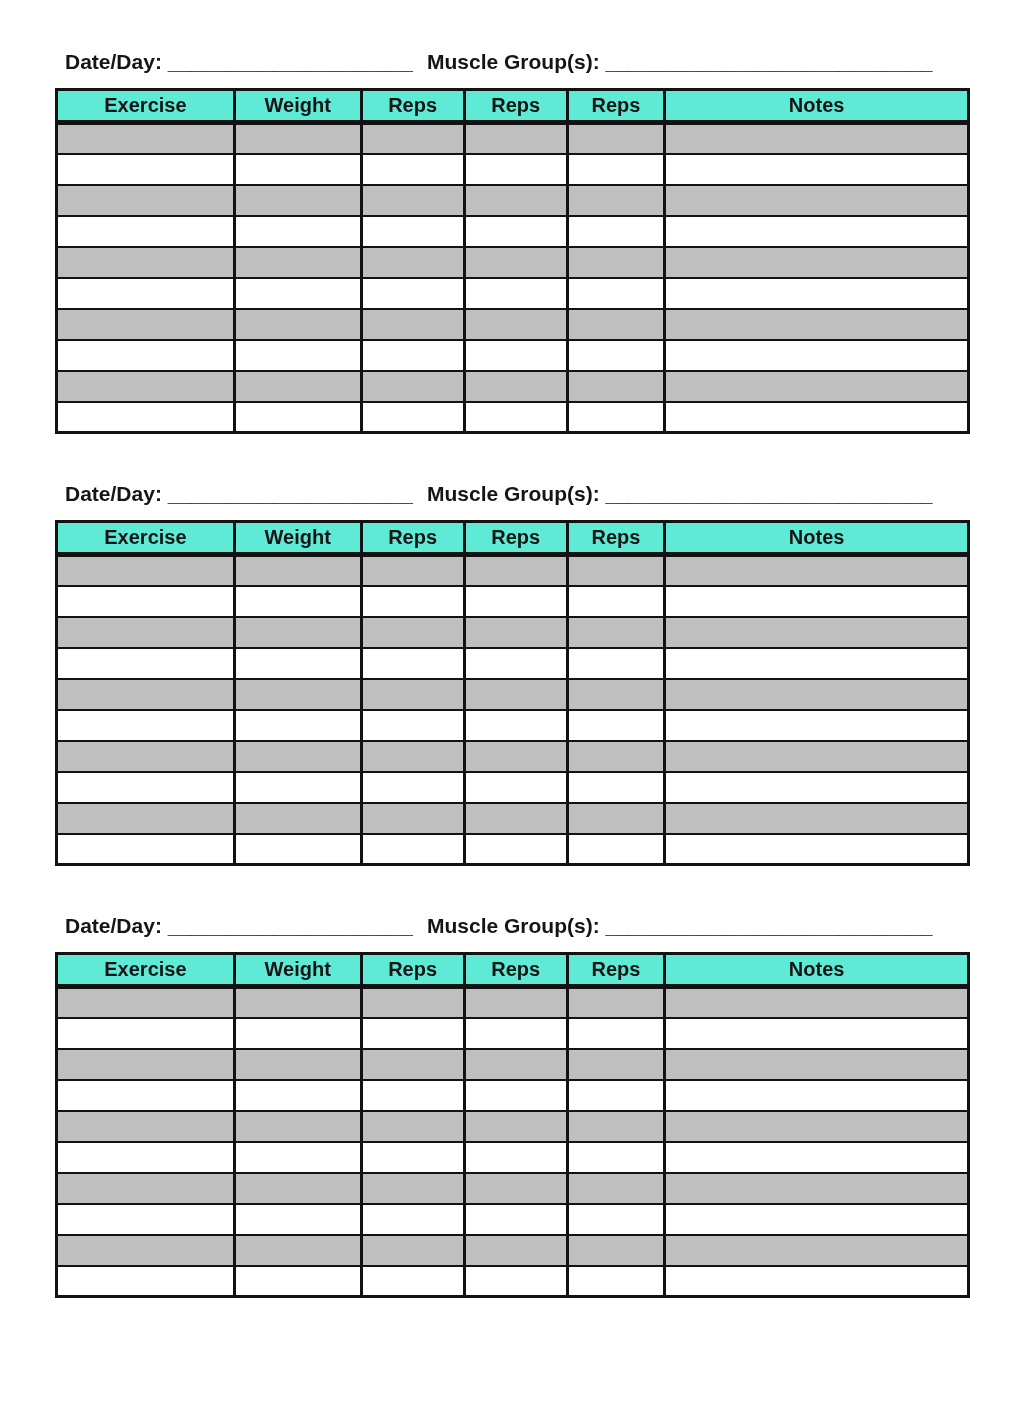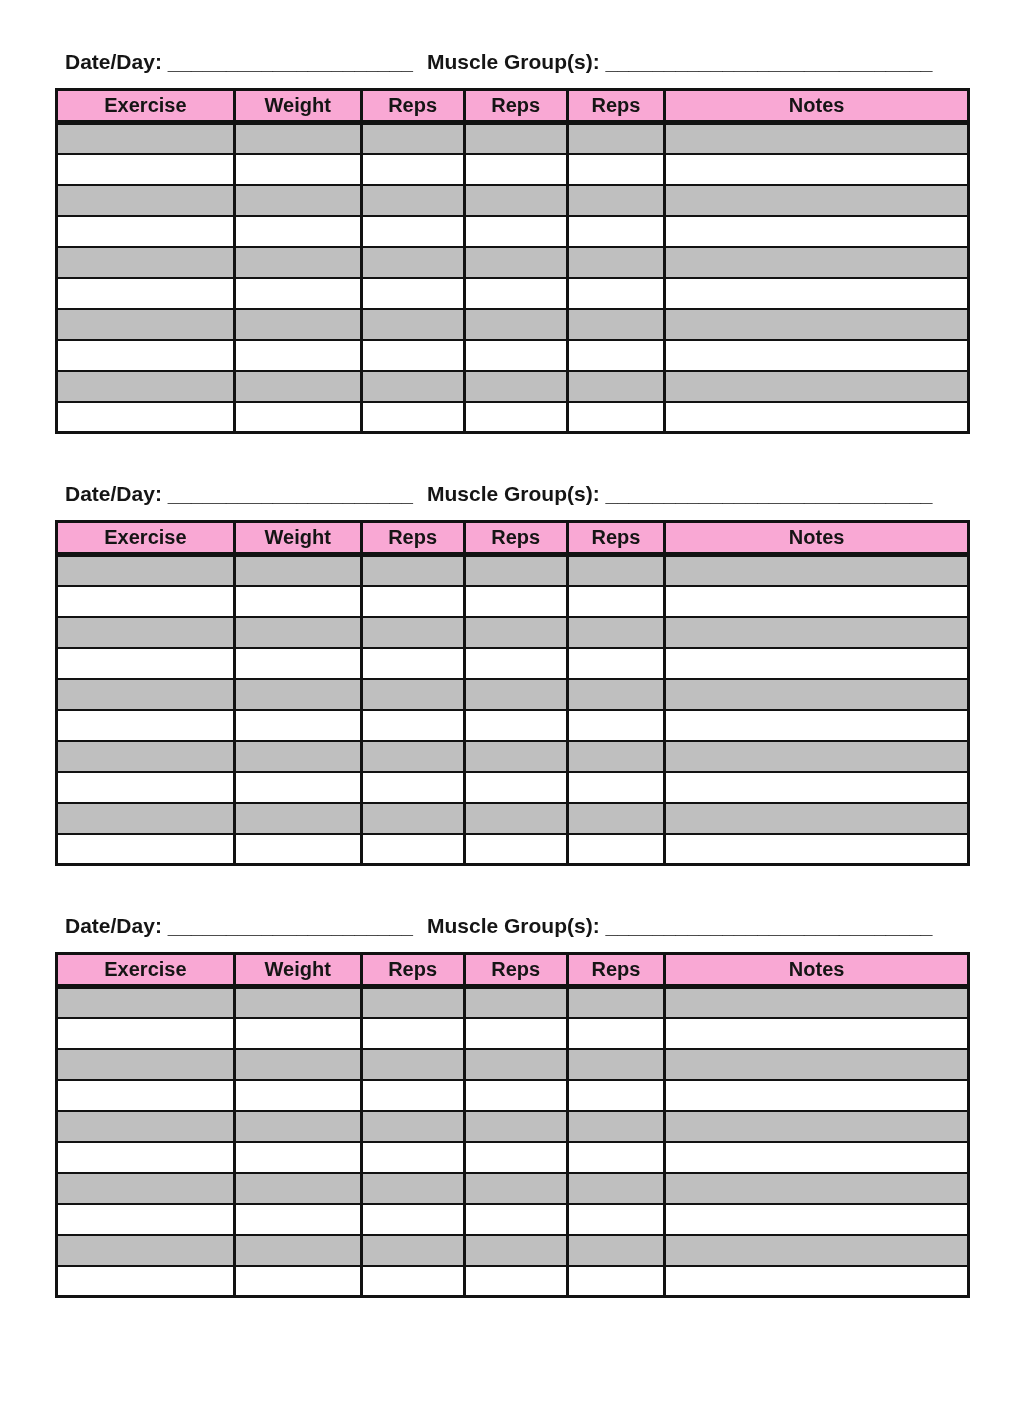--- a/index.html
+++ b/index.html
@@ -45,21 +45,21 @@
     border: 3px solid var(--border);
   }
   table.log-table th {
     border: 3px solid var(--border);
     border-bottom: 5px solid var(--border);
     height: 33px;
     font-size: 20px;
     font-weight: bold;
     text-align: center;
     vertical-align: middle;
-    background: #f9a8d4;
+    background: #5eead4;
     color: var(--ink);
     padding: 0 2px;
   }
   table.log-table td {
     border: 2px solid var(--border);
     border-left-width: 3px;
     border-right-width: 3px;
     height: 31px;
     font-size: 15px;
     padding: 0 4px;

